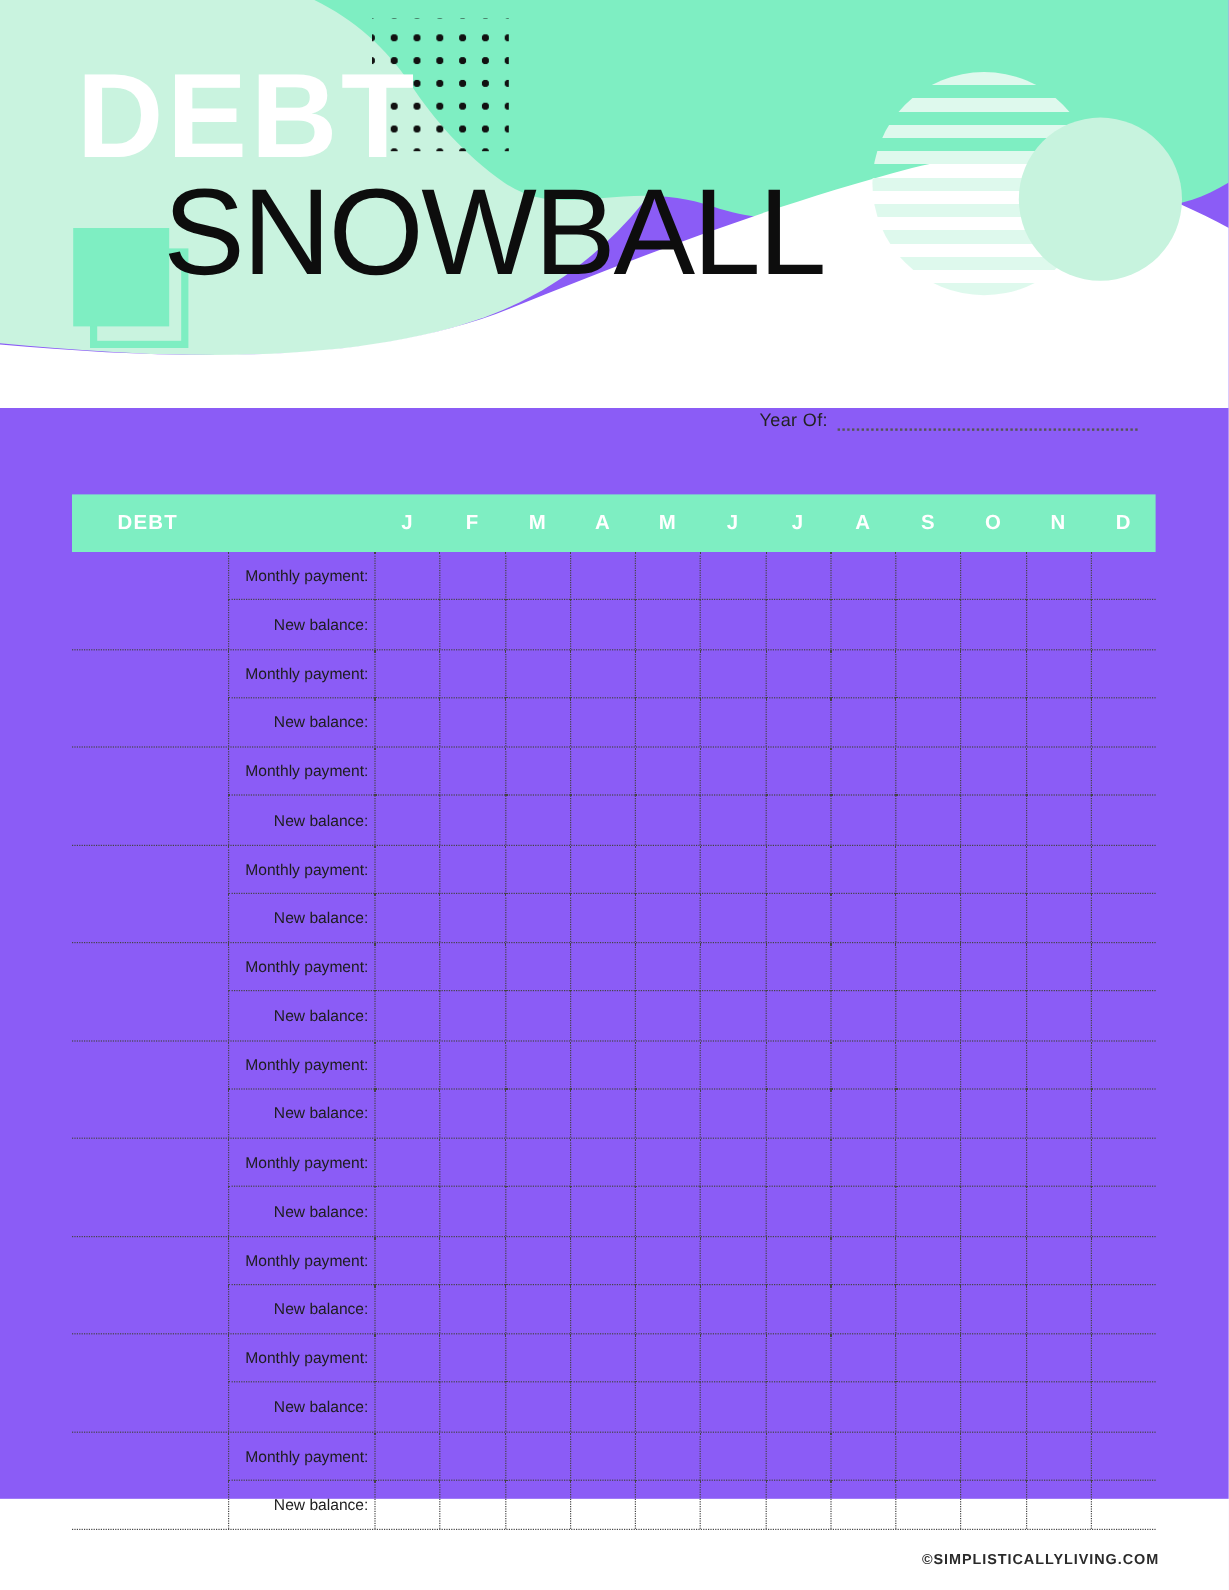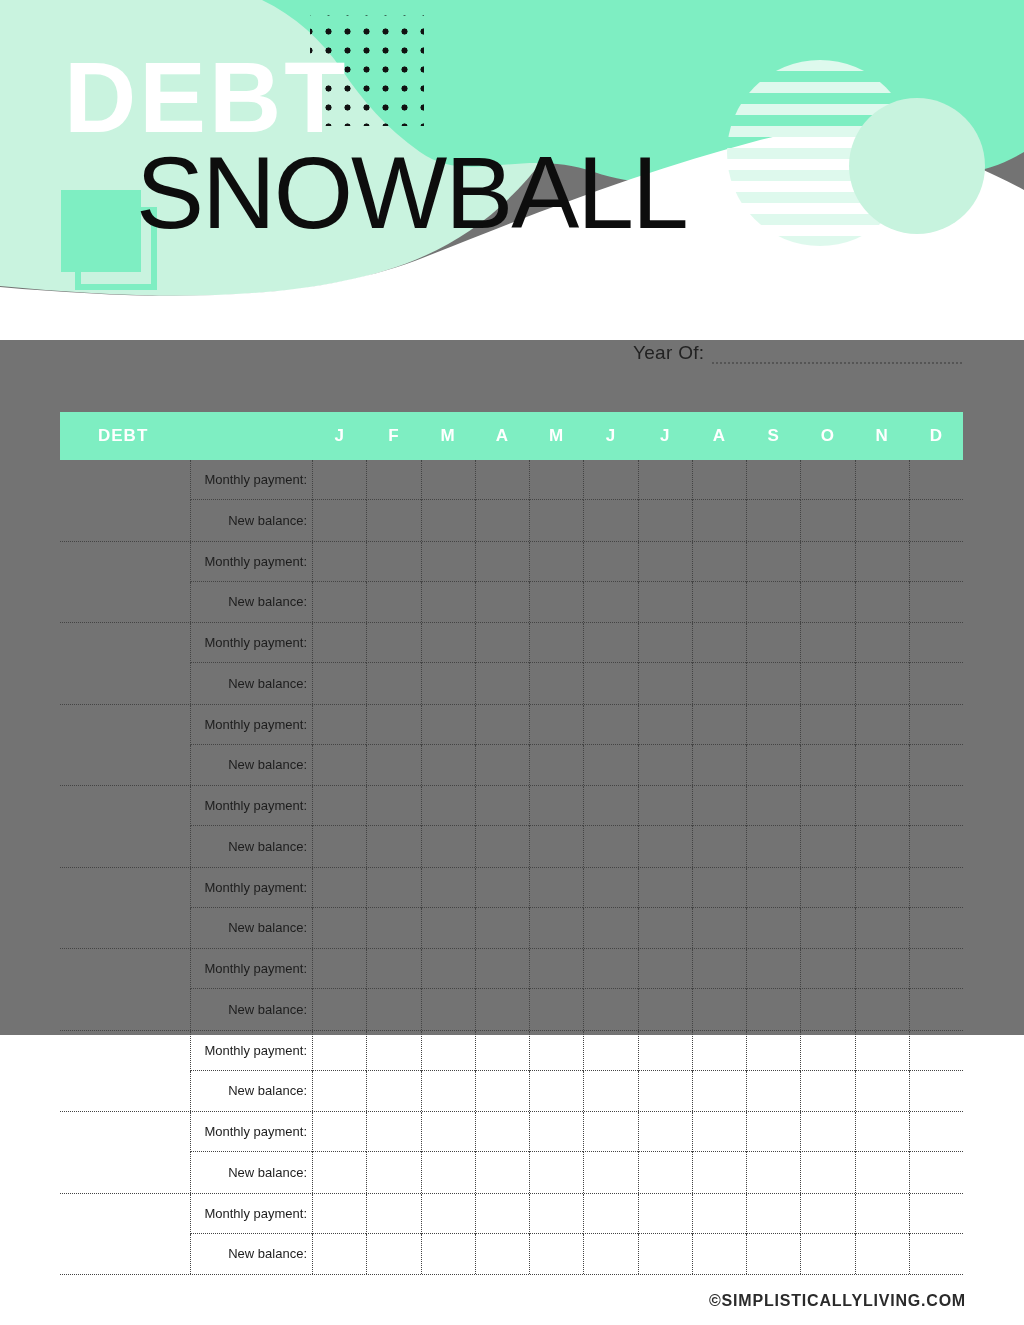--- a/index.html
+++ b/index.html
@@ -7,21 +7,21 @@
     --mint-light:#c9f3df;
     --mint-pale:#def9ed;
     --circle-fill:#c7f3de;
     --dot:#111111;
     --line:#444444;
     --text-dark:#1d1d1d;
   }
   *{margin:0;padding:0;box-sizing:border-box;}
   html,body{width:1024px;height:1325px;background:#ffffff;overflow:hidden;
     font-family:"Liberation Sans", sans-serif;}
-  .page{position:relative;width:1024px;height:1035px;background:#737373;}
+  .page{position:relative;width:1024px;height:1249px;background:#8b5cf6;}
 
   
   .header-art{position:absolute;left:0;top:0;width:1024px;height:340px;}
   .header-art svg{position:absolute;left:0;top:0;}
   .wave-light{fill:var(--mint-light);}
   .wave-medium{fill:var(--mint);}
   .wave-white{fill:#ffffff;}
 
   .striped-circle{position:absolute;left:727px;top:60px;width:186px;height:186px;
     border-radius:50%;
@@ -42,21 +42,21 @@
 
   .title-debt{position:absolute;left:64px;top:47px;z-index:3;
     font-size:100px;font-weight:700;letter-spacing:3px;line-height:1;color:#ffffff;}
   .title-snowball{position:absolute;left:136px;top:142px;z-index:3;
     font-size:102px;font-weight:400;letter-spacing:-2px;line-height:1;color:#0d0d0d;}
   .title-payments{position:absolute;left:338px;top:233px;z-index:3;
     font-size:56px;font-weight:400;letter-spacing:8px;line-height:1;color:var(--mint);}
 
   
   .year-row{position:absolute;left:633px;top:342px;display:flex;align-items:flex-end;}
-  .year-label{font-size:19px;color:#222;letter-spacing:0.3px;text-align:center;}
+  .year-label{font-size:15px;color:#222;letter-spacing:0.3px;text-align:center;}
   .year-line{display:inline-block;width:250px;height:16px;margin-left:8px;
     border-bottom:2px dotted #555;}
 
   
   .snowball-table{position:absolute;left:60px;top:412px;width:903px;}
   .table-header{display:grid;grid-template-columns:130px 122px repeat(12,1fr);
     height:48px;background:var(--mint);align-items:center;}
   .debt-col-header{grid-column:1 / 3;padding-left:38px;color:#ffffff;
     font-weight:700;font-size:17px;letter-spacing:1px;}
   .month-header-cell{text-align:center;color:#ffffff;font-weight:700;font-size:17px;}
@@ -65,21 +65,21 @@
   .debt-block{display:grid;grid-template-columns:130px 122px repeat(12,1fr);
     grid-template-rows:40.25px 40.25px;border-bottom:1px dotted var(--line);}
   .debt-name-cell{grid-column:1;grid-row:1 / 3;}
   .label-cell{grid-column:2;border-left:1px dotted var(--line);
     display:flex;align-items:center;justify-content:flex-end;
     padding-right:5px;font-size:13px;color:var(--text-dark);white-space:nowrap;text-align:center;}
   .month-cell{border-left:1px dotted var(--line);}
   .row-top{border-bottom:1px dotted var(--line);}
 
   
-  .footer-credit{position:absolute;top:1292px;right:58px;font-size:16px;
+  .footer-credit{position:absolute;top:1292px;right:58px;font-size:12px;
     font-weight:700;letter-spacing:0.8px;color:#2a2a2a;}
 </style>
 </head>
 <body>
 
 <div class="page">
 
   <div class="header-art">
     <svg width="1024" height="340" viewBox="0 0 1024 340">
       <path class="wave-light" d="M0,0 L620,0 C585,115 525,215 415,260 C305,305 150,300 0,286 Z"></path>

